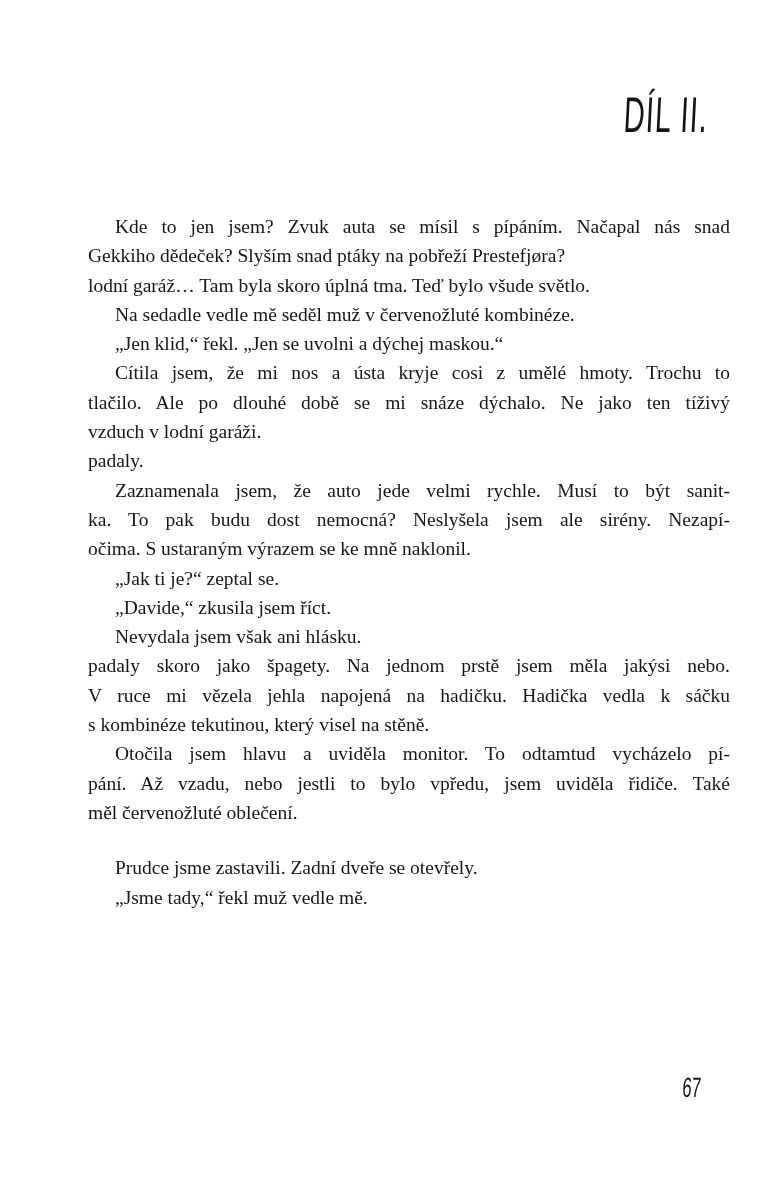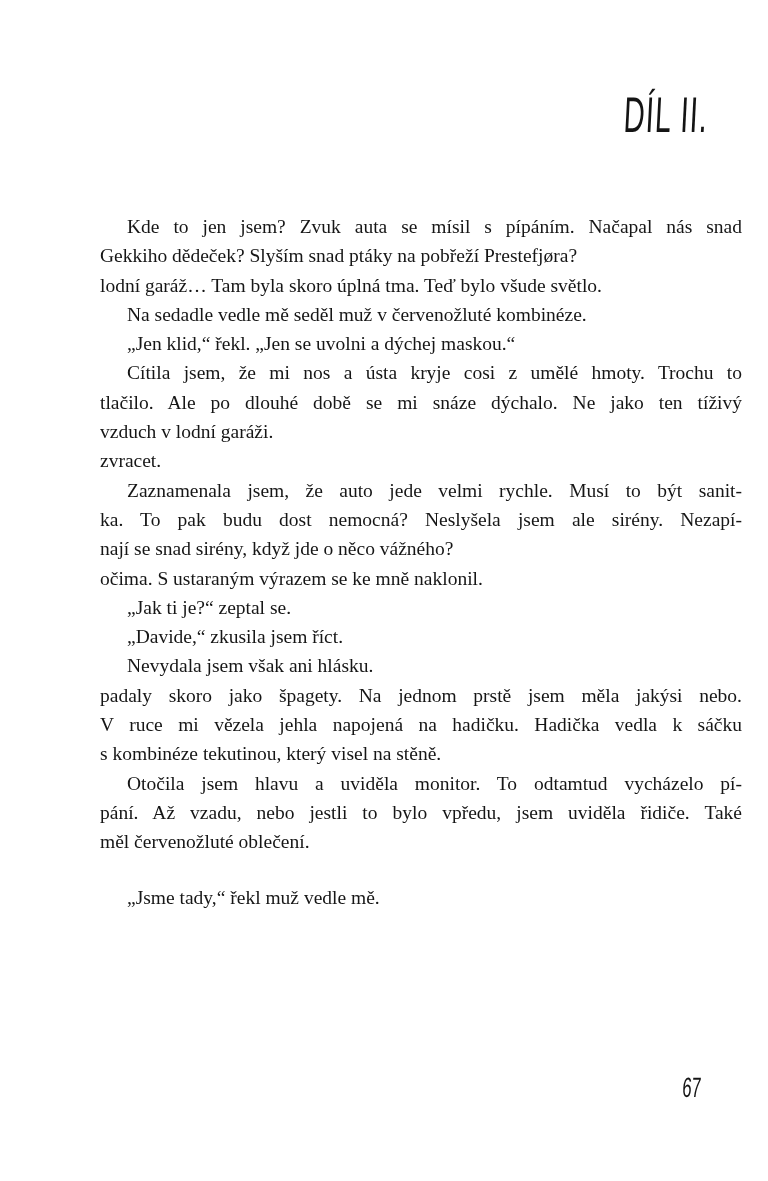--- a/index.html
+++ b/index.html
@@ -26,21 +26,21 @@
     line-height: 1;
     letter-spacing: 2px;
     color: #141414;
     transform: scaleX(0.58) skewX(-5deg);
     transform-origin: top right;
     white-space: nowrap;
   }
   .body-text {
     position: absolute;
     top: 212px;
-    left: 100px;
+    left: 88px;
     width: 642px;
     font-size: 19.5px;
     line-height: 29.3px;
     color: #161616;
   }
   .line {
     text-align: justify;
     text-align-last: left;
     min-height: 29.3px;
   }
@@ -74,32 +74,32 @@
 
   <div class="body-text">
       <div class="line j ind">Kde to jen jsem? Zvuk auta se mísil s pípáním. Načapal nás snad</div>
       <div class="line">Gekkiho dědeček? Slyším snad ptáky na pobřeží Prestefjøra?</div>
       <div class="line">lodní garáž… Tam byla skoro úplná tma. Teď bylo všude světlo.</div>
       <div class="line ind">Na sedadle vedle mě seděl muž v červenožluté kombinéze.</div>
       <div class="line ind">„Jen klid,“ řekl. „Jen se uvolni a dýchej maskou.“</div>
       <div class="line j ind">Cítila jsem, že mi nos a ústa kryje cosi z umělé hmoty. Trochu to</div>
       <div class="line j">tlačilo. Ale po dlouhé době se mi snáze dýchalo. Ne jako ten tíživý</div>
       <div class="line">vzduch v lodní garáži.</div>
-      <div class="line">zvracet.</div>
+      <div class="line">padaly.</div>
       <div class="line j ind">Zaznamenala jsem, že auto jede velmi rychle. Musí to být sanit-</div>
       <div class="line j">ka. To pak budu dost nemocná? Neslyšela jsem ale sirény. Nezapí-</div>
-      <div class="line">nají se snad sirény, když jde o něco vážného?</div>
       <div class="line">očima. S ustaraným výrazem se ke mně naklonil.</div>
       <div class="line ind">„Jak ti je?“ zeptal se.</div>
       <div class="line ind">„Davide,“ zkusila jsem říct.</div>
       <div class="line ind">Nevydala jsem však ani hlásku.</div>
       <div class="line j">padaly skoro jako špagety. Na jednom prstě jsem měla jakýsi nebo.</div>
       <div class="line j">V ruce mi vězela jehla napojená na hadičku. Hadička vedla k sáčku</div>
       <div class="line">s kombinéze tekutinou, který visel na stěně.</div>
       <div class="line j ind">Otočila jsem hlavu a uviděla monitor. To odtamtud vycházelo pí-</div>
       <div class="line j">pání. Až vzadu, nebo jestli to bylo vpředu, jsem uviděla řidiče. Také</div>
       <div class="line">měl červenožluté oblečení.</div>
       <div class="spacer"></div>
+      <div class="line ind">Prudce jsme zastavili. Zadní dveře se otevřely.</div>
       <div class="line ind">„Jsme tady,“ řekl muž vedle mě.</div>
     </div>
 
   <div class="page-number">67</div>
 </div>
 
 </body></html>

